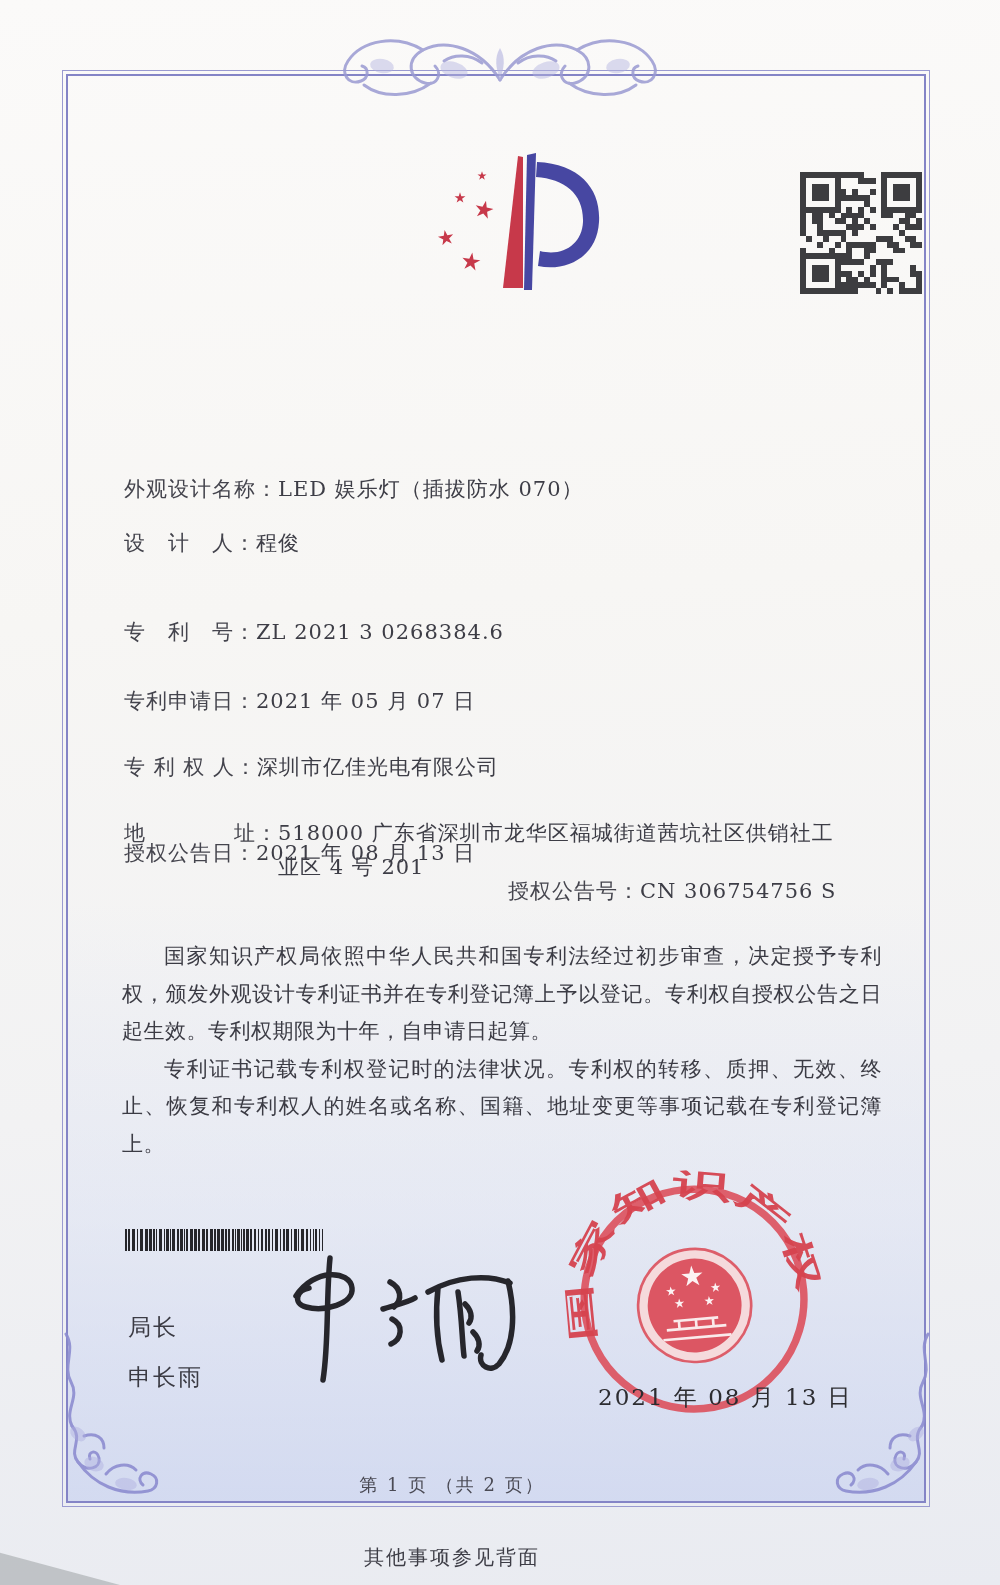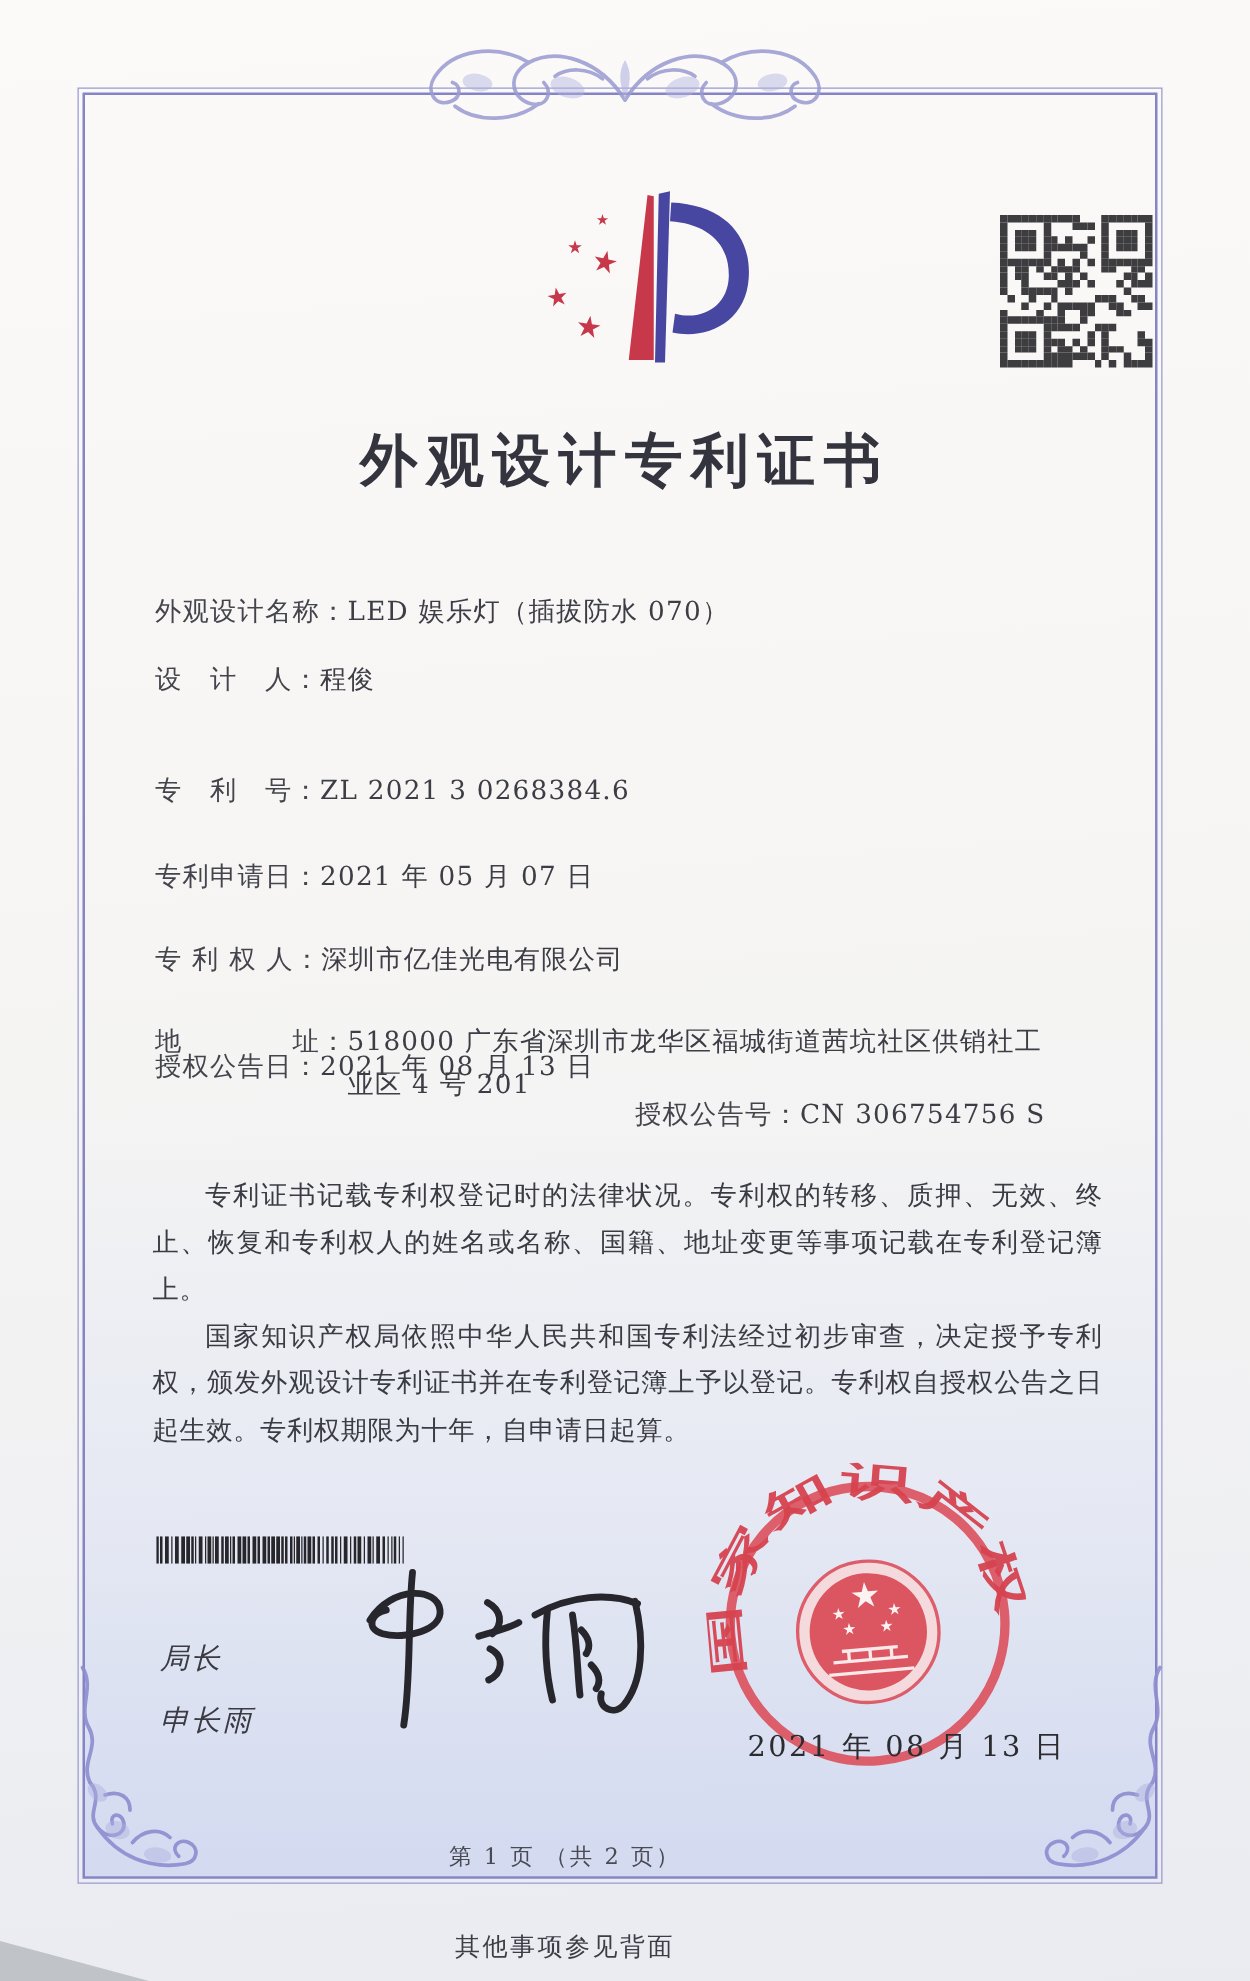--- a/index.html
+++ b/index.html
@@ -25,21 +25,21 @@
   .row{position:absolute;left:0;font-size:21px;color:#3d3d46;letter-spacing:1px;line-height:34px;}
   .row .lab{color:#44444d;}
   .row .val{color:#3d3d46;}
   .row-addr .val{display:inline-block;width:560px;vertical-align:top;}
   .grant-right{position:absolute;left:384px;top:0;white-space:nowrap;margin-top:38px;}
   .paras{position:absolute;left:122px;top:938px;width:760px;}
   .paras p{margin:0;font-size:21px;line-height:37.5px;color:#3b3b44;text-indent:2em;
         letter-spacing:.5px;text-align:justify;}
   .barcode{position:absolute;left:125px;top:1229px;width:262px;height:22px;display:flex;overflow:hidden;}
   .barcode i{display:block;height:100%;background:#26262b;flex:none;}
-  .officer{position:absolute;left:128px;top:1302px;font-size:23px;color:#3b3b44;line-height:50px;letter-spacing:2px;font-style:italic;}
+  .officer{position:absolute;left:128px;top:1302px;font-size:23px;color:#3b3b44;line-height:50px;letter-spacing:2px;}
   .sig{position:absolute;left:272px;top:1246px;}
   .seal{position:absolute;left:566px;top:1170px;transform:rotate(-5deg);}
   .seal-date{position:absolute;left:598px;top:1382px;font-size:23px;color:#2c2c30;letter-spacing:2px;white-space:nowrap;}
   .page-num{position:absolute;left:0;width:1000px;top:1473px;text-align:center;
         font-size:18px;color:#4a4a54;letter-spacing:2px;transform:translateX(-48px);}
   .back-note{position:absolute;left:0;width:1000px;top:1544px;text-align:center;
         font-size:20px;color:#3d3d46;letter-spacing:2px;transform:translateX(-48px);}
   .orn-top{position:absolute;left:318px;top:16px;}
   .orn-bl{position:absolute;left:54px;top:1332px;}
   .orn-br{position:absolute;left:828px;top:1332px;transform:scaleX(-1);}
@@ -349,21 +349,20 @@
       <i style="left: 38.0952%; top: 95.2381%; width: 4.7619%; height: 4.7619%;"></i>
       <i style="left: 42.8571%; top: 95.2381%; width: 4.7619%; height: 4.7619%;"></i>
       <i style="left: 61.9048%; top: 95.2381%; width: 4.7619%; height: 4.7619%;"></i>
       <i style="left: 71.4286%; top: 95.2381%; width: 4.7619%; height: 4.7619%;"></i>
       <i style="left: 80.9524%; top: 95.2381%; width: 4.7619%; height: 4.7619%;"></i>
       <i style="left: 85.7143%; top: 95.2381%; width: 4.7619%; height: 4.7619%;"></i>
       <i style="left: 90.4762%; top: 95.2381%; width: 4.7619%; height: 4.7619%;"></i>
       <i style="left: 95.2381%; top: 95.2381%; width: 4.7619%; height: 4.7619%;"></i>
     </div>
 
-  <div class="title">外观设计专利证书</div>
 
   <div class="rows">
     <div class="row" style="top:472px">
       <span class="lab">外观设计名称：</span><span class="val">LED 娱乐灯（插拔防水 070）</span>
     </div>
     <div class="row" style="top:526px">
       <span class="lab">设　计　人：</span><span class="val">程俊</span>
     </div>
     <div class="row" style="top:615px">
       <span class="lab">专　利　号：</span><span class="val">ZL 2021 3 0268384.6</span>
@@ -379,22 +378,22 @@
     </div>
     <div class="row" style="top:836px;width:760px">
       <span class="lab">授权公告日：</span><span class="val">2021 年 08 月 13 日</span>
       <span class="grant-right">
         <span class="lab">授权公告号：</span><span class="val">CN 306754756 S</span>
       </span>
     </div>
   </div>
 
   <div class="paras">
+    <p>国家知识产权局依照中华人民共和国专利法经过初步审查，决定授予专利权，颁发外观设计专利证书并在专利登记簿上予以登记。专利权自授权公告之日起生效。专利权期限为十年，自申请日起算。</p>
     <p>专利证书记载专利权登记时的法律状况。专利权的转移、质押、无效、终止、恢复和专利权人的姓名或名称、国籍、地址变更等事项记载在专利登记簿上。</p>
-    <p>国家知识产权局依照中华人民共和国专利法经过初步审查，决定授予专利权，颁发外观设计专利证书并在专利登记簿上予以登记。专利权自授权公告之日起生效。专利权期限为十年，自申请日起算。</p>
   </div>
 
   <div class="barcode">
       <i style="width: 2px; margin-right: 1px;"></i>
       <i style="width: 2px; margin-right: 2px;"></i>
       <i style="width: 3px; margin-right: 2px;"></i>
       <i style="width: 1px; margin-right: 2px;"></i>
       <i style="width: 3px; margin-right: 2px;"></i>
       <i style="width: 3px; margin-right: 1px;"></i>
       <i style="width: 3px; margin-right: 1px;"></i>

